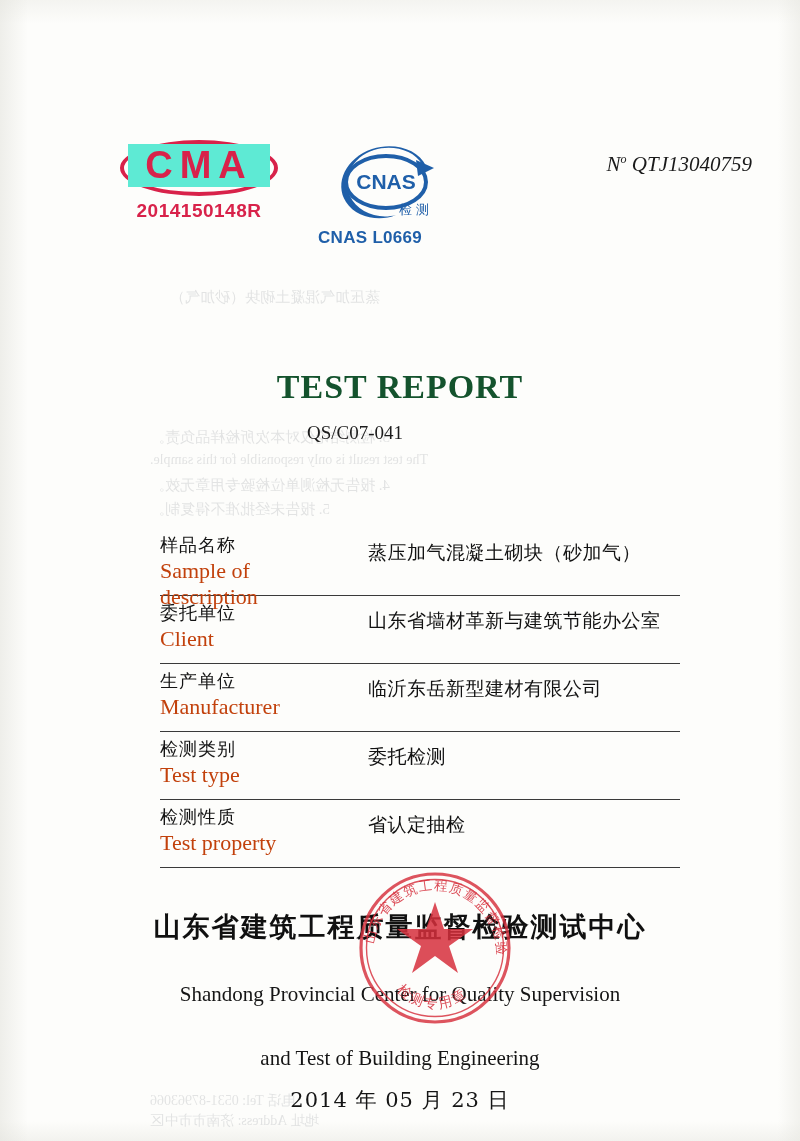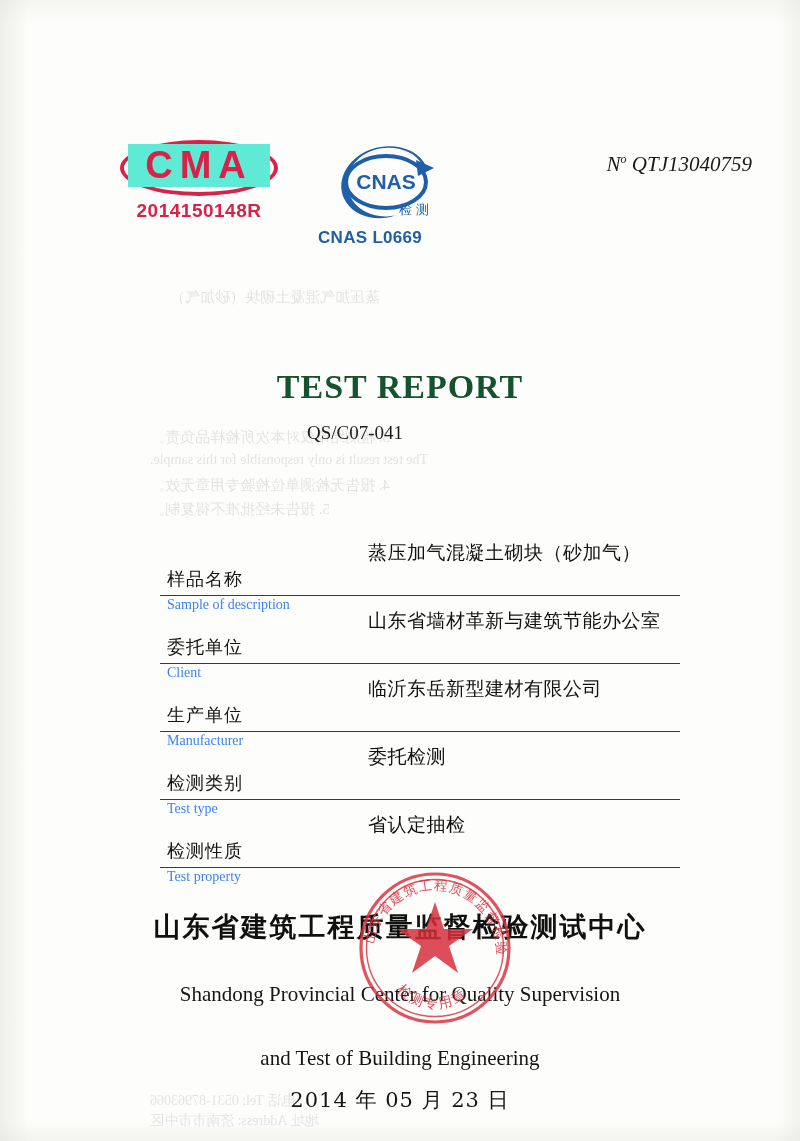--- a/index.html
+++ b/index.html
@@ -162,36 +162,35 @@
     width: 520px;
   }
   .field-row {
     position: relative;
     height: 68px;
     border-bottom: 1.4px solid #3a3a3a;
     box-sizing: border-box;
   }
   .field-labels {
     position: absolute;
-    left: 7px;
+    left: 0;
     top: 4px;
     width: 190px;
-    margin-top: 34px;
   }
   .field-label-cn {
     font-family: "DejaVu Serif", serif;
     font-size: 18px;
     color: #141414;
     line-height: 26px;
     letter-spacing: 1px;
   }
   .field-label-en {
     font-family: "Liberation Serif", serif;
-    font-size: 14px;
-    color: #3b82f6;
+    font-size: 22px;
+    color: #c2410c;
     line-height: 26px;
   }
   .field-value {
     position: absolute;
     left: 208px;
     top: 12px;
     font-family: "DejaVu Serif", serif;
     font-size: 19px;
     color: #121212;
     letter-spacing: 0.5px;

